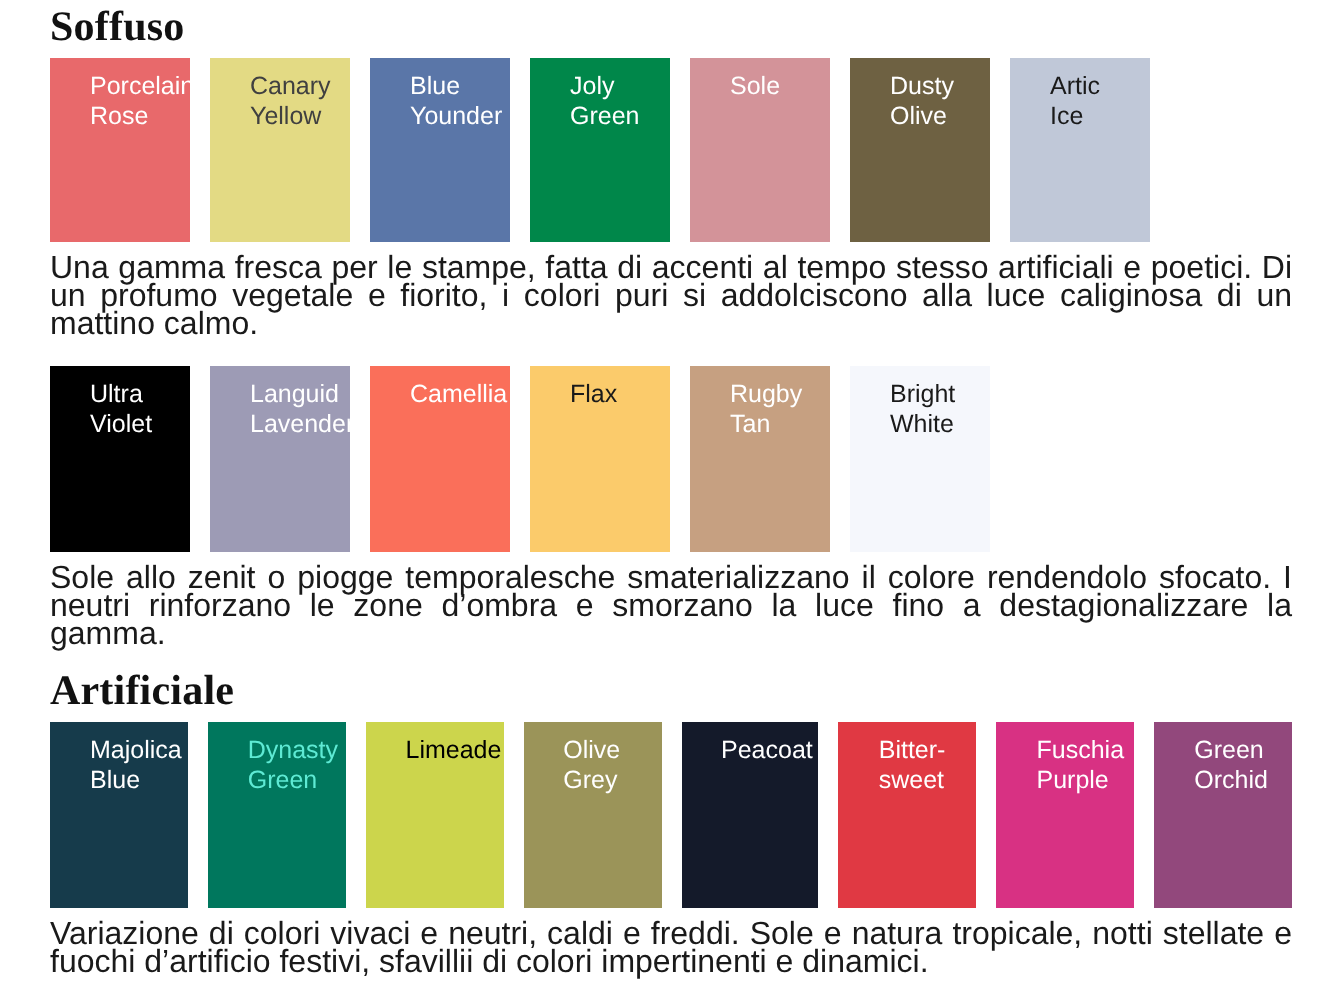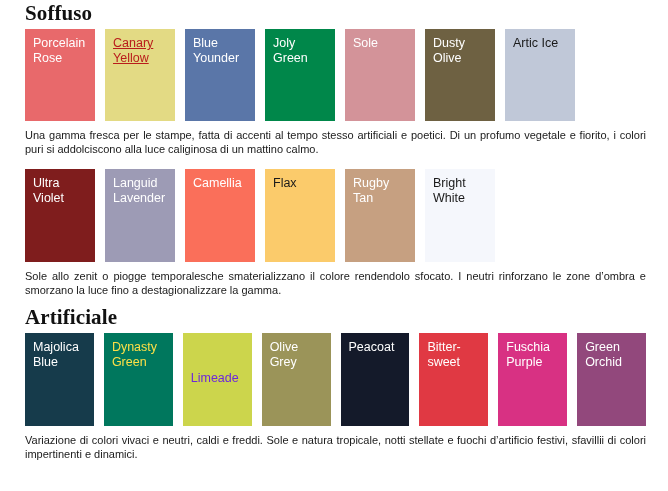--- a/index.html
+++ b/index.html
@@ -37,34 +37,34 @@
   }
   .swatch-row {
     display: flex;
     gap: 10px;
     margin-top: 4px;
     padding-left: 3px;
   }
   .swatch {
     width: 70px;
     box-sizing: border-box;
-    padding: 7px 6px 0 8px;
+    padding: 7px 6px 0 20px;
     overflow: hidden;
   }
   .swatch-label {
     font-family: "Liberation Sans", sans-serif;
     font-size: 12.5px;
     line-height: 15px;
     font-weight: 400;
     white-space: pre-line;
     display: block;
   }
   .section-desc {
     font-family: "Liberation Sans", sans-serif;
-    font-size: 11px;
+    font-size: 16px;
     line-height: 14px;
     color: #1a1a1a;
     margin: 0;
     padding: 7px 0 0 3px;
     text-align: justify;
     text-justify: inter-word;
     max-width: 638px;
   }
 
   
@@ -83,21 +83,21 @@
 <div class="page">
 
   <section class="section" id="section-soffuso">
     <h2 class="section-title">Soffuso</h2>
     <div class="swatch-row">
       <div class="swatch" style="background-color: rgb(232, 105, 107);">
           <span class="swatch-label" style="color: rgb(255, 255, 255);">Porcelain
 Rose</span>
         </div>
       <div class="swatch" style="background-color: rgb(227, 218, 132);">
-          <span class="swatch-label" style="color: #b91c1c; text-decoration: underline;">Canary
+          <span class="swatch-label" style="color: #404040;">Canary
 Yellow</span>
         </div>
       <div class="swatch" style="background-color: rgb(90, 118, 168);">
           <span class="swatch-label" style="color: rgb(255, 255, 255);">Blue
 Younder</span>
         </div>
       <div class="swatch" style="background-color: rgb(0, 135, 74);">
           <span class="swatch-label" style="color: rgb(255, 255, 255);">Joly
 Green</span>
         </div>
@@ -110,21 +110,21 @@
         </div>
       <div class="swatch" style="background-color: rgb(192, 200, 216);">
           <span class="swatch-label" style="color: rgb(26, 26, 26);">Artic Ice</span>
         </div>
     </div>
     <p class="section-desc">Una gamma fresca per le stampe, fatta di accenti al tempo stesso artificiali e poetici. Di un profumo vegetale e fiorito, i colori puri si addolciscono alla luce caliginosa di un mattino calmo.</p>
   </section>
 
   <section class="section" id="section-filtrato">
     <div class="swatch-row">
-      <div class="swatch" style="background-color: #7f1d1d;">
+      <div class="swatch" style="background-color: #000000;">
           <span class="swatch-label" style="color: rgb(255, 255, 255);">Ultra
 Violet</span>
         </div>
       <div class="swatch" style="background-color: rgb(157, 155, 181);">
           <span class="swatch-label" style="color: rgb(255, 255, 255);">Languid
 Lavender</span>
         </div>
       <div class="swatch" style="background-color: rgb(250, 111, 90);">
           <span class="swatch-label" style="color: rgb(255, 255, 255);">Camellia</span>
         </div>
@@ -144,25 +144,25 @@
   </section>
 
   <section class="section" id="section-artificiale">
     <h2 class="section-title">Artificiale</h2>
     <div class="swatch-row">
       <div class="swatch" style="background-color: rgb(22, 59, 75);">
           <span class="swatch-label" style="color: rgb(255, 255, 255);">Majolica
 Blue</span>
         </div>
       <div class="swatch" style="background-color: rgb(0, 119, 93);">
-          <span class="swatch-label" style="color: #fde047;">Dynasty
+          <span class="swatch-label" style="color: #5eead4;">Dynasty
 Green</span>
         </div>
       <div class="swatch" style="background-color: rgb(204, 213, 76);">
-          <span class="swatch-label" style="color: #6d28d9; margin-top: 31px;">Limeade</span>
+          <span class="swatch-label" style="color: #000000;">Limeade</span>
         </div>
       <div class="swatch" style="background-color: rgb(155, 148, 89);">
           <span class="swatch-label" style="color: rgb(255, 255, 255);">Olive
 Grey</span>
         </div>
       <div class="swatch" style="background-color: rgb(20, 26, 42);">
           <span class="swatch-label" style="color: rgb(255, 255, 255);">Peacoat</span>
         </div>
       <div class="swatch" style="background-color: rgb(224, 57, 67);">
           <span class="swatch-label" style="color: rgb(255, 255, 255);">Bitter-

